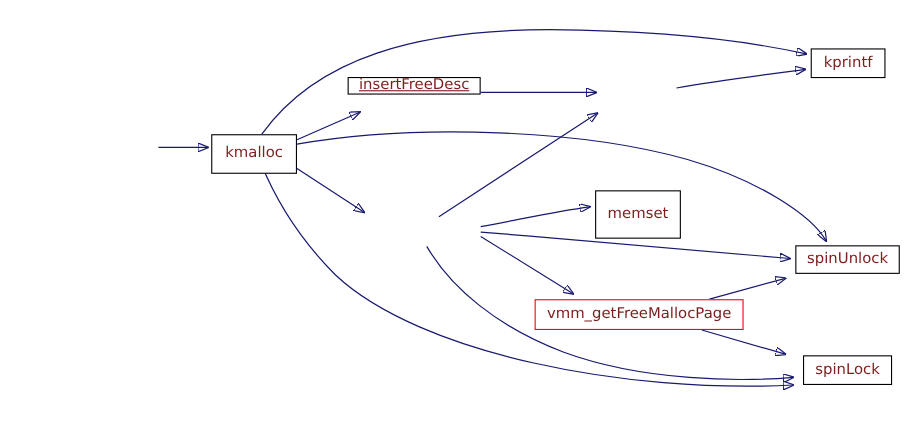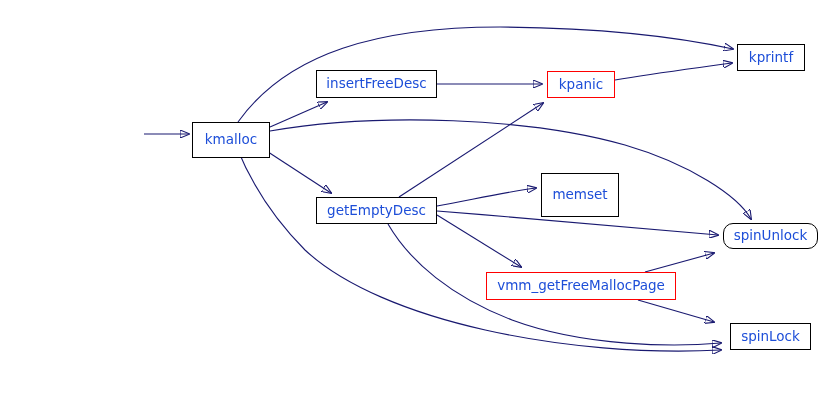--- a/index.html
+++ b/index.html
@@ -18,37 +18,37 @@
   }
   .edges path { fill: none; stroke: #191970; stroke-width: 1.1px; }
   .node {
     position: absolute;
     display: flex;
     align-items: center;
     justify-content: center;
     box-sizing: border-box;
     border: 1px solid #000000;
     background: #ffffff;
-    color: #1d4ed8;
+    color: #7f1d1d;
     font-size: 13.5px;
     line-height: 1;
     white-space: nowrap;
     cursor: pointer;
   }
   .node.red { border-color: #ff0000; }
   .node.root { background: #c0c0c0; cursor: default; }
 
   #n-ubixfs        { left:   6px; top: 121px; width: 138px; height: 27px; }
   #n-kmalloc       { left: 192px; top: 122px; width:  78px; height: 36px; }
-  #n-insertfree    { left: 316px; top:  70px; width: 121px; height: 28px; }
+  #n-insertfree    { left: 316px; top:  70px; width: 121px; height: 16px; text-decoration: underline; }
   #n-kpanic        { left: 547px; top:  71px; width:  68px; height: 27px; }
   #n-kprintf       { left: 737px; top:  44px; width:  68px; height: 27px; }
   #n-getempty      { left: 316px; top: 197px; width: 121px; height: 27px; }
   #n-memset        { left: 541px; top: 173px; width:  78px; height: 44px; }
-  #n-spinunlock    { left: 723px; top: 223px; width:  95px; height: 26px; border-radius: 10px; }
+  #n-spinunlock    { left: 723px; top: 223px; width:  95px; height: 26px; }
   #n-vmmgetfree    { left: 486px; top: 272px; width: 190px; height: 28px; }
   #n-spinlock      { left: 730px; top: 323px; width:  81px; height: 27px; }
 </style>
 </head>
 <body>
 
 <div class="canvas">
 
   <svg class="edges" viewBox="0 0 824 407" xmlns="http://www.w3.org/2000/svg">
     <defs>
@@ -86,25 +86,23 @@
     <path d="M 645,272 L 714,253" marker-end="url(#arrow)"></path>
 
     <path d="M 638,300 L 714,322" marker-end="url(#arrow)"></path>
   </svg>
 
 
   <div id="n-kmalloc" class="node">kmalloc</div>
 
   <div id="n-insertfree" class="node">insertFreeDesc</div>
 
-  <div id="n-kpanic" class="node red">kpanic</div>
 
   <div id="n-kprintf" class="node">kprintf</div>
 
-  <div id="n-getempty" class="node">getEmptyDesc</div>
 
   <div id="n-memset" class="node">memset</div>
 
   <div id="n-spinunlock" class="node">spinUnlock</div>
 
   <div id="n-spinlock" class="node">spinLock</div>
 
   <div id="n-vmmgetfree" class="node red">vmm_getFreeMallocPage</div>
 
 </div>

